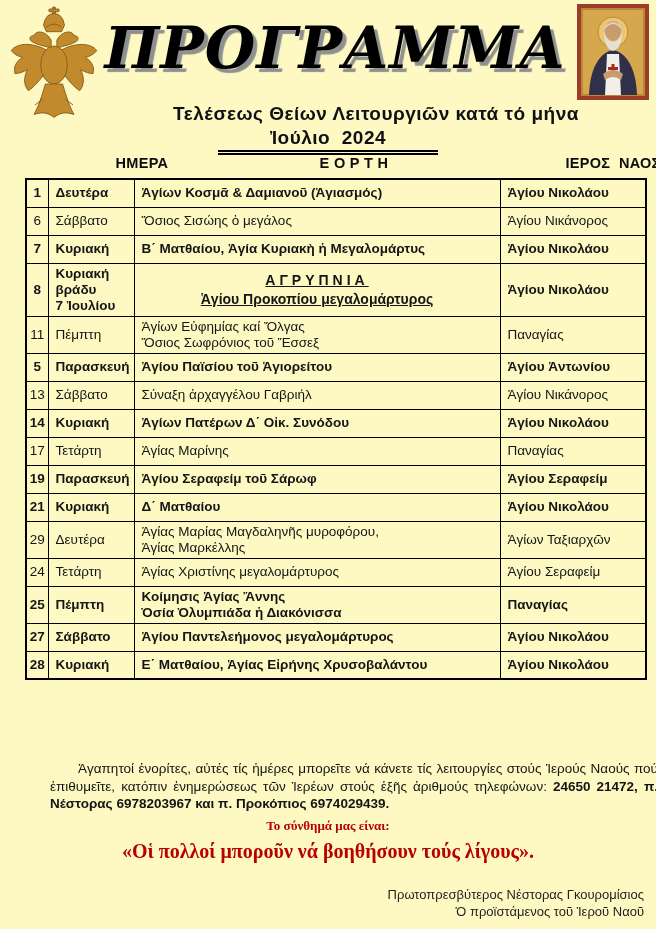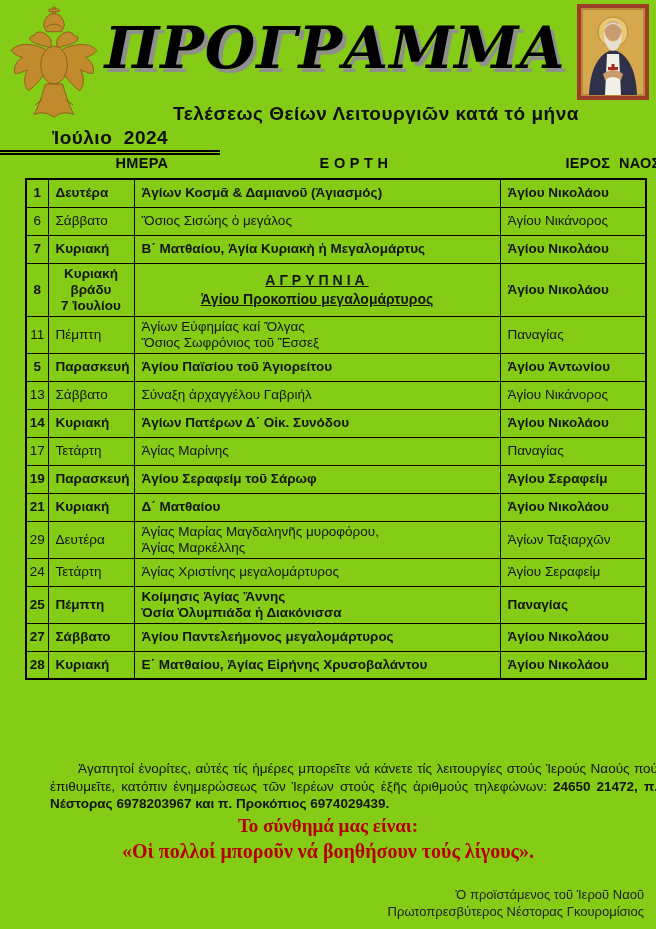--- a/index.html
+++ b/index.html
@@ -4,37 +4,37 @@
 <style>
   :root{
     --accent_red:#b80000;
     --gold:#c08a2d;
     --gold_dark:#8a5f1b;
     --frame_brown:#9e3c2a;
     --icon_gold:#d6a84e;
   }
   html,body{margin:0;padding:0;background:#ffffff;}
   .page{
-    position:relative;width:656px;height:929px;background:#84cc16;overflow:hidden;
+    position:relative;width:656px;height:929px;background:#fef9c3;overflow:hidden;
     font-family:"Liberation Sans",sans-serif;color:#111;
   }
   
   .eagle{position:absolute;left:6px;top:6px;width:96px;height:118px;}
   .saint{position:absolute;right:7px;top:4px;width:72px;height:96px;}
   .title{
     position:absolute;left:96px;right:82px;top:2px;margin:0;text-align:center;
     font-family:"DejaVu Serif",serif;font-style:italic;font-weight:bold;
     font-size:58px;line-height:92px;color:#000;letter-spacing:1px;
     text-shadow:4px 4px 1px #8f8f8f;
   }
   .subtitle{
     position:absolute;left:0;top:102px;width:100%;text-align:center;
     font-weight:bold;font-size:19px;line-height:24px;color:#101014;letter-spacing:.5px;padding-left:48px;
   }
-  .month{position:absolute;left:0;top:127px;width:100%;}
+  .month{position:absolute;left:0;top:127px;width:100%;text-align:center;}
   .month-inner{
     display:inline-block;font-weight:bold;font-size:19px;line-height:22px;color:#101014;
     letter-spacing:.5px;border-bottom:5px double #000;padding:0 52px 1px 52px;white-space:pre;
   }
   
   .col-headers{position:absolute;left:25px;top:155px;width:620px;height:20px;}
   .ch{
     position:absolute;transform:translateX(-50%);white-space:pre;
     font-weight:bold;font-size:14.5px;color:#0d0d0d;letter-spacing:.3px;padding-left:36px;
   }
@@ -47,37 +47,37 @@
     border-collapse:collapse;table-layout:fixed;
     border:2.5px solid #000;
   }
   .liturgy td{
     border:1.5px solid #000;padding:2px 7px;vertical-align:middle;
     font-size:13.5px;line-height:16px;color:#151515;
   }
   .liturgy tr{height:28px;}
   .bold-row td{font-weight:bold;}
   .num-cell{text-align:center;padding:2px 1px !important;}
-  .day-center{text-align:center;line-height:15px;margin-top:28px;}
+  .day-center{text-align:left;line-height:15px;margin-top:28px;}
   .feast-cell div{margin:0;}
   .feast-center{text-align:center;}
   .feast-center div{font-size:14px;line-height:19px;}
   .seg-regular{font-weight:bold;}
   .seg-underline{text-decoration:underline;}
   .seg-spaced{letter-spacing:4px;}
   
   .notice{
     position:absolute;left:34px;top:744px;width:608px;margin:16px;
     font-size:13.5px;line-height:17.5px;text-align:justify;text-indent:28px;color:#141414;
   }
   .notice .bold{font-weight:bold;}
   
   .motto{position:absolute;left:0;top:813px;width:100%;text-align:center;
     font-family:"Liberation Serif",serif;font-weight:bold;color:var(--accent_red);}
-  .motto-l1{font-size:19px;line-height:25px;}
+  .motto-l1{font-size:13px;line-height:25px;}
   .motto-l2{font-size:20px;line-height:26px;}
   
   .signature{position:absolute;right:12px;top:886px;text-align:right;
     font-size:13px;line-height:17px;color:#222;}
 </style>
 </head>
 <body>
 
 <div class="page">
 
@@ -272,17 +272,17 @@
   </table>
 
   <p class="notice"><span>Ἀγαπητοί ἐνορίτες, αὐτές τίς ἡμέρες μπορεῖτε νά κάνετε τίς λειτουργίες στούς Ἱερούς Ναούς πού ἐπιθυμεῖτε, κατόπιν ἐνημερώσεως τῶν Ἱερέων στούς ἑξῆς ἀριθμούς τηλεφώνων: </span><span class="bold">24650 21472, π. Νέστορας 6978203967 και π. Προκόπιος 6974029439.</span></p>
 
   <div class="motto">
     <div class="motto-l1">Το σύνθημά μας είναι:</div>
     <div class="motto-l2">«Οἱ πολλοί μποροῦν νά βοηθήσουν τούς λίγους».</div>
   </div>
 
   <div class="signature">
+    <div>Πρωτοπρεσβύτερος Νέστορας Γκουρομίσιος</div>
     <div>Ὁ προϊστάμενος τοῦ Ἱεροῦ Ναοῦ</div>
-    <div>Πρωτοπρεσβύτερος Νέστορας Γκουρομίσιος</div>
   </div>
 
 </div>
 
 </body></html>

